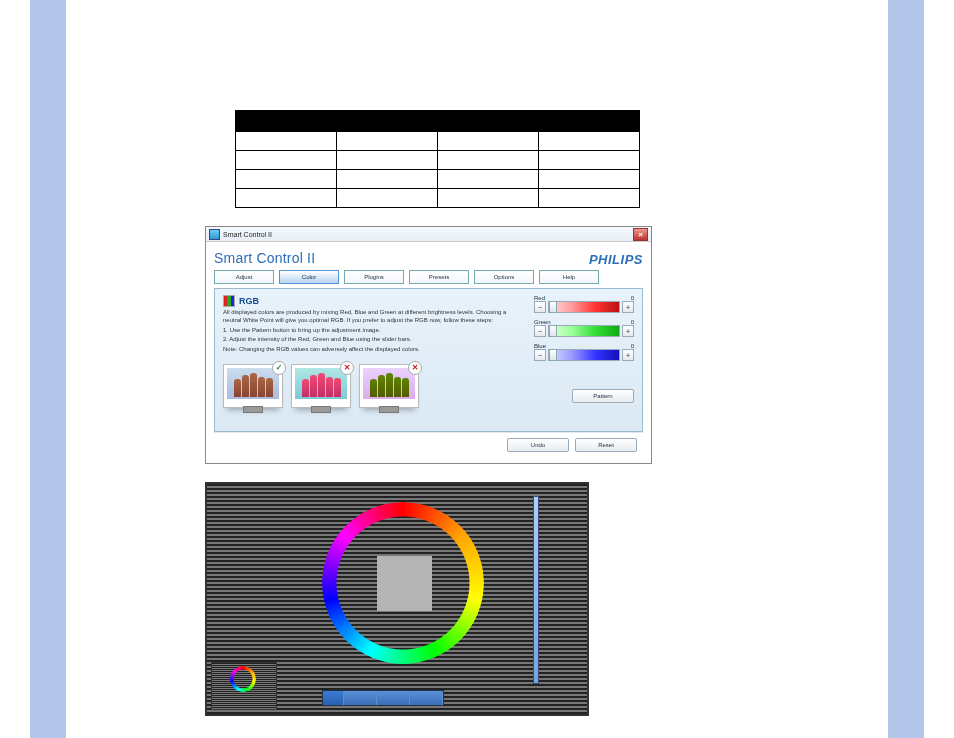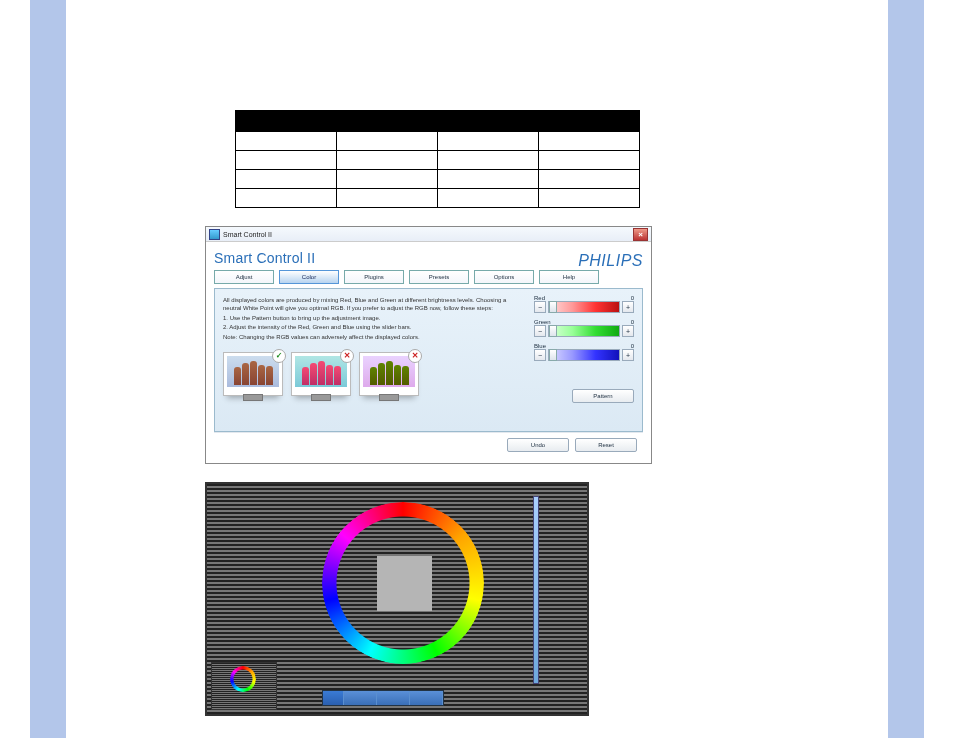--- a/index.html
+++ b/index.html
@@ -75,22 +75,22 @@
   .app-title {
     color: #2a6fb8;
     font-size: 14px;
     font-weight: normal;
     margin: 2px 0 4px 0;
     letter-spacing: 0.2px;
   }
   .philips {
     float: right;
     color: #2a6fb8;
-    font-weight: normal;
-    font-size: 16px;
+    font-weight: bold;
+    font-size: 13px;
     font-style: italic;
     letter-spacing: 0.5px;
     margin-top: -18px;
   }
   .tabs {
     display: flex;
     gap: 5px;
     margin-bottom: 4px;
   }
   .tab {
@@ -311,20 +311,28 @@
           <div class="tab">Adjust</div>
           <div class="tab active">Color</div>
           <div class="tab">Plugins</div>
           <div class="tab">Presets</div>
           <div class="tab">Options</div>
           <div class="tab">Help</div>
         </div>
 
         <div class="panel">
           <div class="panel-left">
+            <div class="rgb-head">
+              <div class="rgb-icon">
+                  <span></span>
+                  <span></span>
+                  <span></span>
+                </div>
+              <span class="rgb-title">RGB</span>
+            </div>
             <div class="desc">All displayed colors are produced by mixing Red, Blue and Green at different brightness levels. Choosing a neutral White Point will give you optimal RGB. If you prefer to adjust the RGB now, follow these steps:</div>
             <div class="desc">1. Use the Pattern button to bring up the adjustment image.</div>
             <div class="desc">2. Adjust the intensity of the Red, Green and Blue using the slider bars.</div>
             <div class="desc">Note: Changing the RGB values can adversely affect the displayed colors.</div>
 
             <div class="thumbs">
               <div class="thumb">
                 <div class="body-img">
                   <div class="person" style="height:65%"></div>
                   <div class="person" style="height:80%"></div>

